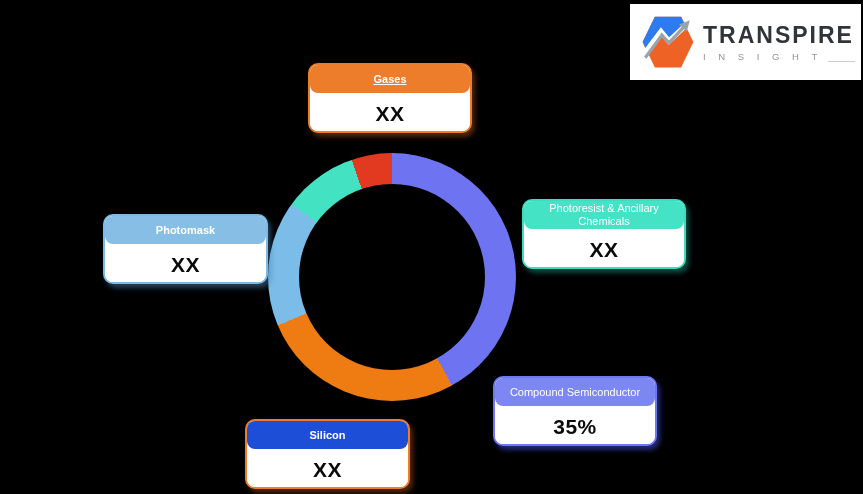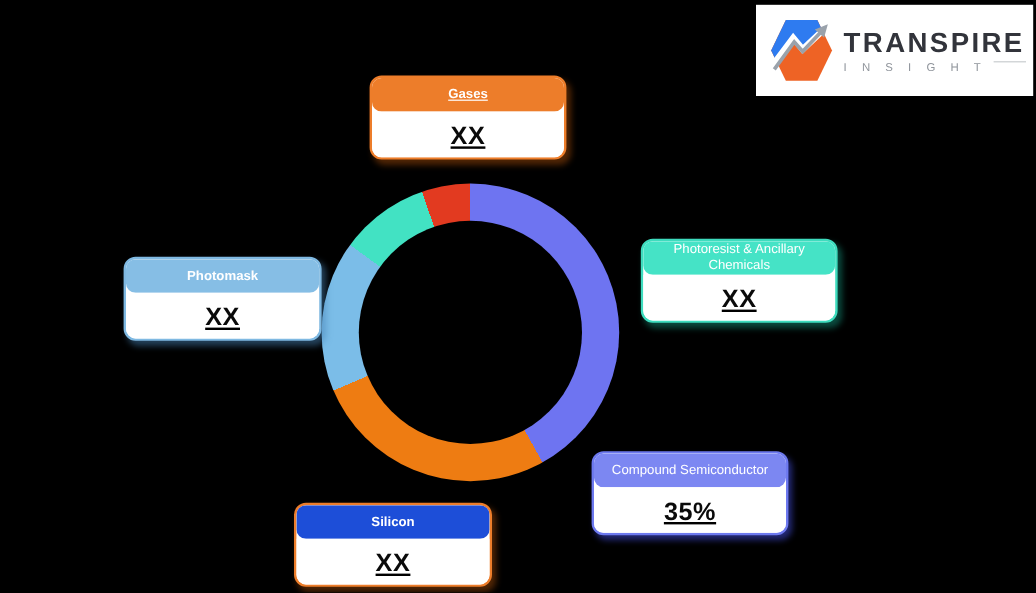--- a/index.html
+++ b/index.html
@@ -11,36 +11,36 @@
   .donut-hole{position:absolute;left:31px;top:31px;width:186px;height:186px;border-radius:50%;background:#000;}
 
   
   .callout{position:absolute;border:2px solid;border-radius:10px;overflow:hidden;
            background:#fff;box-sizing:border-box;height:70px;}
   .callout-header{min-height:28px;display:flex;align-items:center;justify-content:center;
                   border-radius:0 0 8px 8px;padding:1px 5px;box-sizing:border-box;}
   .callout-title{color:#fff;font-size:11px;line-height:13px;text-align:center;font-weight:400;}
   .callout.bold-title .callout-title{font-weight:700;}
   .callout.semibold-title .callout-title{font-weight:600;text-decoration:underline;}
-  .callout-body{height:42px;display:flex;align-items:center;justify-content:center;background:#fff;text-decoration:underline;}
+  .callout-body{height:42px;display:flex;align-items:center;justify-content:center;background:#fff;}
   .callout-value{color:#0a0a0a;font-size:21px;font-weight:800;letter-spacing:0.5px;}
 
   .pos-gases      {left:308px;top:63px; width:164px;}
   .pos-photoresist{left:522px;top:199px;width:164px;}
   .pos-compound   {left:493px;top:376px;width:164px;}
   .pos-silicon    {left:245px;top:419px;width:165px;}
   .pos-photomask  {left:103px;top:214px;width:165px;}
 
   
   .logo{position:absolute;left:630px;top:4px;width:231px;height:76px;background:#fff;
         display:flex;align-items:center;padding:0 6px 0 10px;box-sizing:border-box;gap:7px;}
   .logo-icon{width:56px;height:56px;flex:0 0 auto;}
   .logo-text{display:flex;flex-direction:column;flex:1;min-width:0;}
   .logo-title{font-size:23px;font-weight:600;letter-spacing:2px;color:#32343B;line-height:26px;white-space:nowrap;}
-  .logo-subrow{display:flex;align-items:flex-start;gap:6px;margin-top:3px;}
+  .logo-subrow{display:flex;align-items:flex-end;gap:6px;margin-top:3px;}
   .logo-subtitle{font-size:9.5px;letter-spacing:5px;color:#8F949B;white-space:nowrap;}
   .logo-rule{flex:1;height:1px;background:#C9CCCF;}
 </style>
 </head>
 <body>
 
 <div class="stage" style="background: rgb(0, 0, 0);">
 
   <div class="donut" style="background: conic-gradient(rgb(110, 116, 241) 0deg, rgb(110, 116, 241) 151deg, rgb(238, 124, 18) 151deg, rgb(238, 124, 18) 247deg, rgb(123, 189, 232) 247deg, rgb(123, 189, 232) 306deg, rgb(66, 226, 195) 306deg, rgb(66, 226, 195) 341deg, rgb(226, 58, 32) 341deg, rgb(226, 58, 32) 360deg);">
     <div class="donut-hole" style="background: rgb(0, 0, 0);"></div>
@@ -48,21 +48,21 @@
 
   <div class="callout pos-gases semibold-title" style="border-color: rgb(237, 125, 42); box-shadow: rgba(150, 70, 10, 0.55) 3px 4px 5px;">
     <div class="callout-header" style="background: rgb(237, 125, 42);">
       <span class="callout-title">Gases</span>
     </div>
     <div class="callout-body">
       <span class="callout-value">XX</span>
     </div>
   </div>
 
-  <div class="callout pos-photoresist" style="border-color: rgb(62, 220, 190); box-shadow: rgba(20, 150, 125, 0.5) 3px 4px 5px; margin-left: 12px;">
+  <div class="callout pos-photoresist" style="border-color: rgb(62, 220, 190); box-shadow: rgba(20, 150, 125, 0.5) 3px 4px 5px;">
     <div class="callout-header" style="background: rgb(69, 227, 198);">
       <span class="callout-title">Photoresist &amp; Ancillary Chemicals</span>
     </div>
     <div class="callout-body">
       <span class="callout-value">XX</span>
     </div>
   </div>
 
   <div class="callout pos-compound" style="border-color: rgb(109, 121, 239); box-shadow: rgba(60, 70, 200, 0.6) 3px 4px 5px;">
     <div class="callout-header" style="background: rgb(124, 135, 242);">

